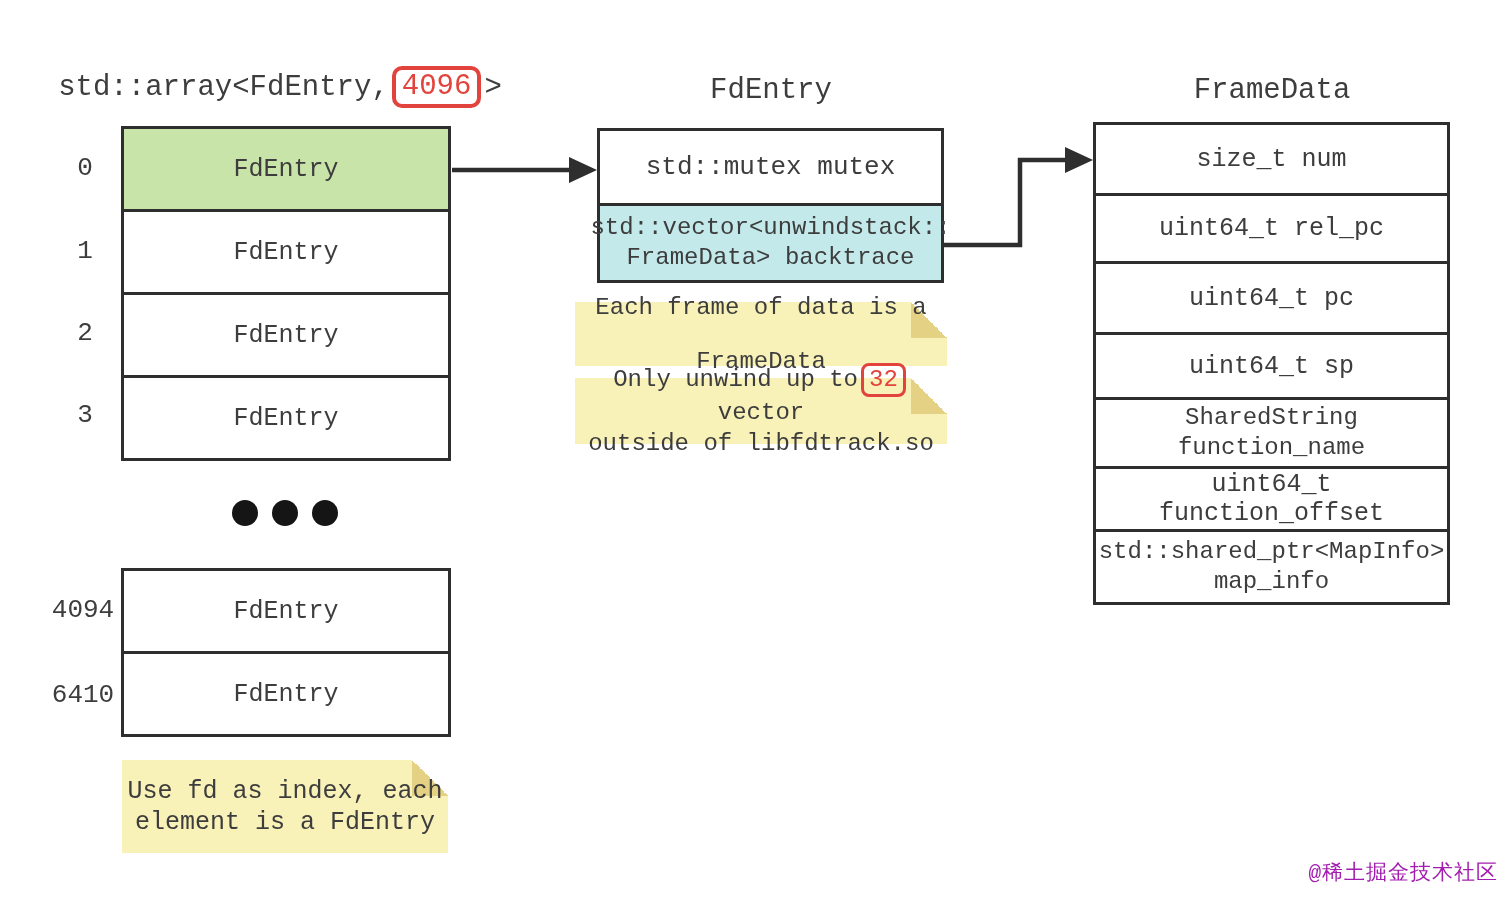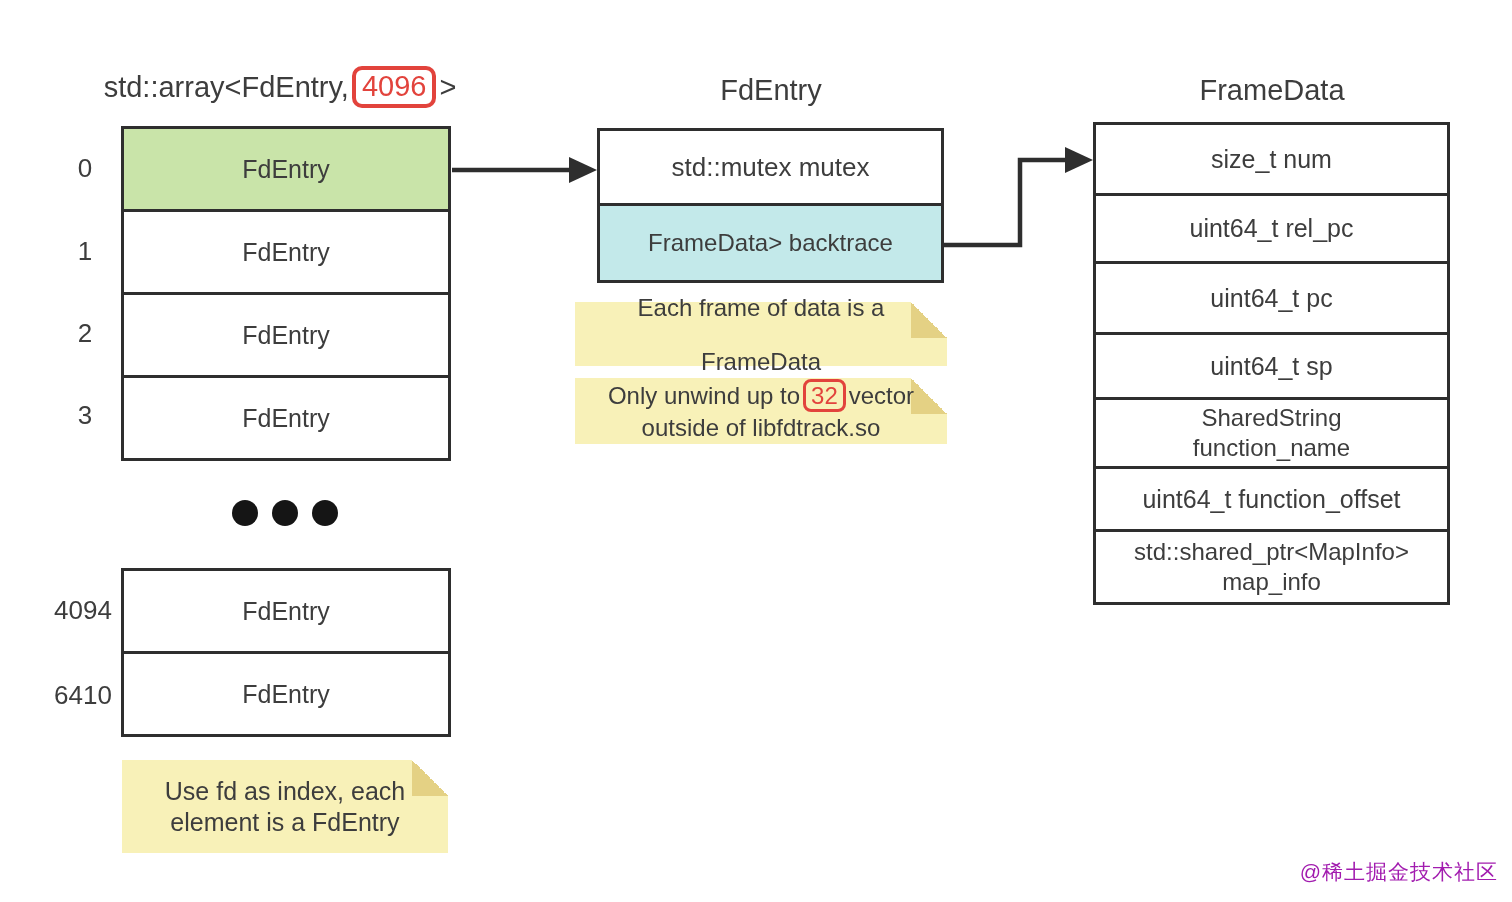--- a/index.html
+++ b/index.html
@@ -1,18 +1,18 @@
 <!DOCTYPE html>
 <html><head>
 <meta charset="utf-8">
 <style>
   html,body{margin:0;padding:0;background:#ffffff;}
   .canvas{
     position:relative;width:1512px;height:902px;background:#ffffff;
-    font-family:Liberation Sans, sans-serif;color:#3d3d3d;overflow:hidden;
+    font-family:Liberation Mono, monospace;color:#3d3d3d;overflow:hidden;
   }
   .arrows{position:absolute;left:0;top:0;width:1512px;height:902px;pointer-events:none;}
 
   .diagram-title{
     position:absolute;display:flex;align-items:center;justify-content:center;
     font-size:29px;white-space:pre;color:#3d3d3d;
   }
   .redbox{
     display:inline-block;color:#e2433c;border:4px solid #e2433c;border-radius:10px;
     padding:0 6px;margin:4px 3px;line-height:1.15;
@@ -114,20 +114,21 @@
     <div class="noteline">element is a FdEntry</div>
   </div>
 
   <div class="diagram-title" style="left:671px;top:68px;width:200px;height:44px;">FdEntry</div>
 
   <div class="structbox" style="left:597px;top:128px;width:341px;">
     <div class="structrow" style="height:72px;font-size:26px;">
       <span>std::mutex mutex</span>
     </div>
     <div class="structrow cyan" style="height:74px;">
+      <span class="l2">std::vector&lt;unwindstack::</span>
       <span class="l2">FrameData&gt; backtrace</span>
     </div>
   </div>
 
   <div class="note" style="left:575px;top:302px;width:372px;height:64px;gap:23px;">
     <span class="fold"></span>
     <div class="noteline">Each frame of data is a</div>
     <div class="noteline">FrameData</div>
   </div>
 

